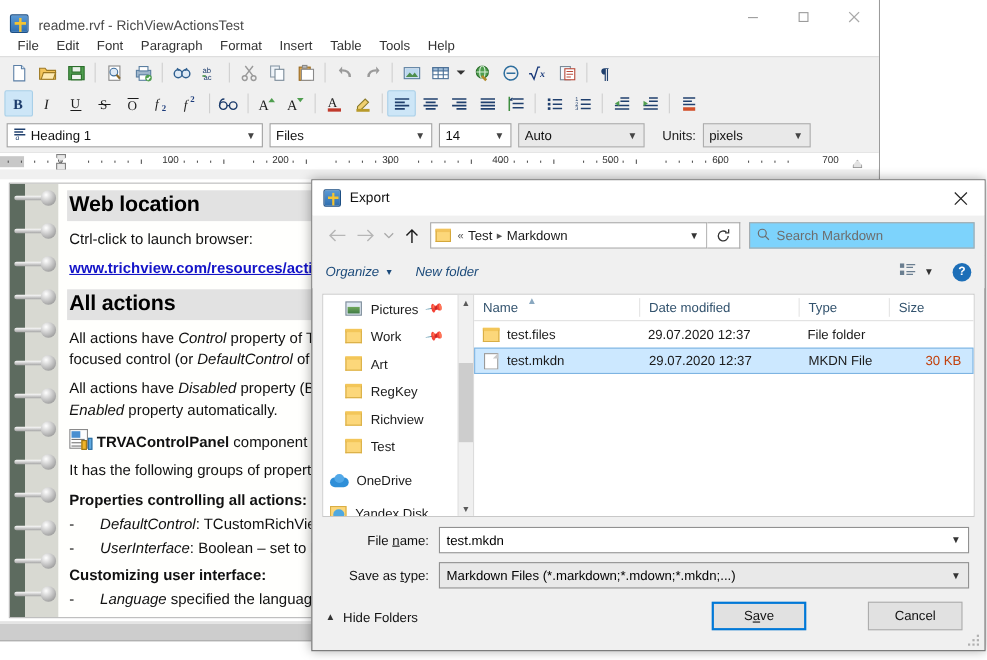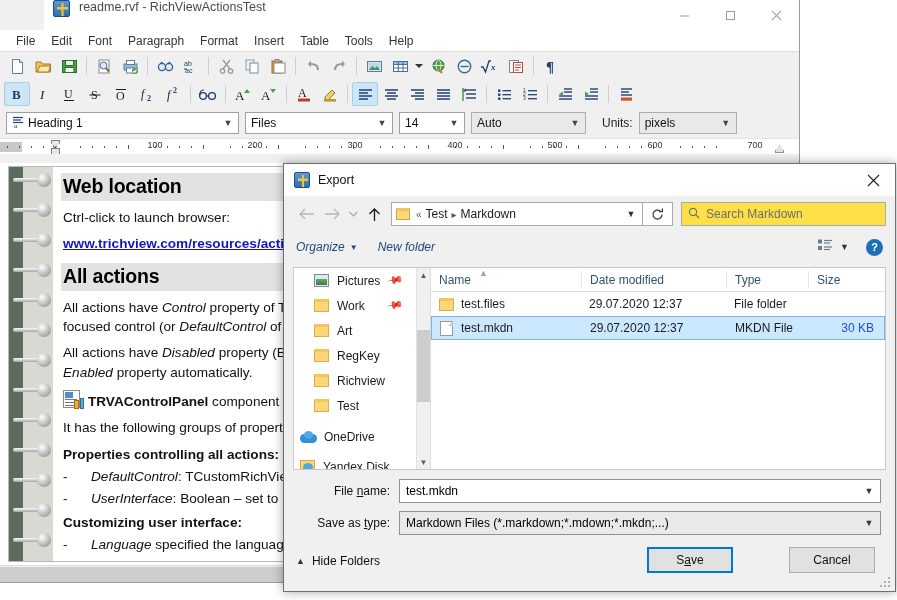--- a/index.html
+++ b/index.html
@@ -11,22 +11,22 @@
     position:relative;
   }
 
   
   #main-window{
     position:absolute; left:0; top:0; width:800px; height:583px;
     background:#f0f0f0; border:1px solid #9b9b9b; border-top:none; border-left:none;
     overflow:hidden;
   }
   .titlebar{
-    height:30px; background:#ffffff; display:flex; align-items:flex-start;
-    padding-left:9px; position:relative;margin-left:44px;
+    height:30px; background:#ffffff; display:flex; align-items:flex-end;
+    padding-left:9px; position:relative;
   }
   .app-icon{
     width:17px; height:17px; border-radius:2px;
     background:linear-gradient(#5b9ad6,#2f6fb0);
     border:1px solid #1d4f84; position:relative; flex:none;
   }
   .app-icon::after{
     content:"";position:absolute;left:3px;top:2px;width:11px;height:13px;
     background:#f5c431; clip-path:polygon(40% 0,60% 0,60% 30%,100% 30%,100% 50%,60% 50%,60% 100%,40% 100%,40% 50%,0 50%,0 30%,40% 30%);
   }
@@ -125,21 +125,21 @@
   .crumbbar{
     flex:1; height:24px; background:#fff; border:1px solid #a9a9a9; margin-left:4px;
     display:flex; align-items:center; padding:0 2px 0 4px; overflow:hidden;
   }
   .cb-folder{ width:14px;height:12px;background:#fcd77a;border:1px solid #d4a73a;border-top-width:3px;border-top-color:#f2c45c;flex:none;margin-right:4px;}
   .cbseg{ font-size:12px; color:#1b1b1b; padding:0 2px; white-space:nowrap; }
   .cbsep{ color:#555; font-size:10px; padding:0 2px; }
   .cbdrop{ width:18px; text-align:center; color:#333; font-size:9px; }
   .refresh{ width:30px; height:24px; border:1px solid #a9a9a9; border-left:none; background:#fff; display:flex; align-items:center; justify-content:center; color:#333; font-size:13px;}
   .searchbox{
-    width:205px; height:24px; background:#fde047; border:1px solid #a9a9a9; margin-left:8px;
+    width:205px; height:24px; background:#7dd3fc; border:1px solid #a9a9a9; margin-left:8px;
     display:flex; align-items:center; padding:0 6px; gap:6px; color:#6f6f6f;
   }
   .searchbox .ph{ font-size:12px; color:#6d6d6d; }
 
   .orgbar{ height:30px; display:flex; align-items:center; padding:0 12px; background:#f0f0f0; position:relative;}
   .orgitem{ font-size:12px; color:#1b4a7a; margin-right:20px; display:flex; align-items:center; gap:5px;font-style:italic;}
   .orgitem .ar{ font-size:8px; color:#1b4a7a; }
   .view-ctl{ position:absolute; right:46px; display:flex; align-items:center; gap:7px; }
   .help-btn{ position:absolute; right:12px; width:17px;height:17px;border-radius:50%;background:#1d6fb8;color:#fff;
      display:flex;align-items:center;justify-content:center;font-size:11px;font-weight:bold;}
@@ -165,21 +165,21 @@
   .tscroll .th{ position:absolute; left:0; right:0; top:62px; height:72px; background:#cdcdcd; }
 
   .filelist{ flex:1; background:#fff; border-left:1px solid #dcdcdc; position:relative; }
   .fl-head{ height:24px; display:flex; align-items:center; border-bottom:1px solid #e0e0e0; position:relative;}
   .fl-head .col{ font-size:12px; color:#33536e; padding-left:8px; border-left:1px solid #e4e4e4; height:17px; display:flex; align-items:center;}
   .fl-head .col:first-child{ border-left:none; }
   .sortmark{ position:absolute; left:48px; top:0px; font-size:9px; color:#8aa8c0; }
   .frow{ height:24px; display:flex; align-items:center; }
   .frow.sel{ background:#cce8ff; border:1px solid #7eb4e2; }
   .frow .c{ font-size:12px; color:#1b1b1b; padding-left:8px; display:flex; align-items:center; overflow:hidden; white-space:nowrap;}
-  .frow .c.size{ justify-content:flex-end; padding-right:10px; color:#1d4ed8; }
+  .frow .c.size{ justify-content:flex-end; padding-right:10px; color:#c2410c; }
   .rowfolder{ width:15px;height:13px;background:#fcd77a;border:1px solid #d9ae45;border-top:3px solid #f3c659;margin-right:7px;flex:none;}
   .rowfile{ width:13px;height:15px;background:#fff;border:1px solid #9a9a9a;margin-right:8px;flex:none;position:relative;}
   .rowfile::after{content:"";position:absolute;right:-1px;top:-1px;border-width:0 0 5px 5px;border-style:solid;border-color:transparent transparent #c9c9c9 transparent;}
 
   .form-area{ position:absolute; left:0; right:0; top:315px; }
   .frm-row{ display:flex; align-items:center; height:24px; margin-bottom:8px; padding-right:14px; }
   .frm-lbl{ width:115px; text-align:right; padding-right:9px; font-size:12px; color:#111; }
   .frm-lbl u{ text-decoration:underline; }
   .frm-in{ flex:1; height:24px; background:#fff; border:1px solid #919191; display:flex; align-items:center; padding:0 2px 0 6px; font-size:12px;}
   .frm-in.gray{ background:#e9e9e9; }

